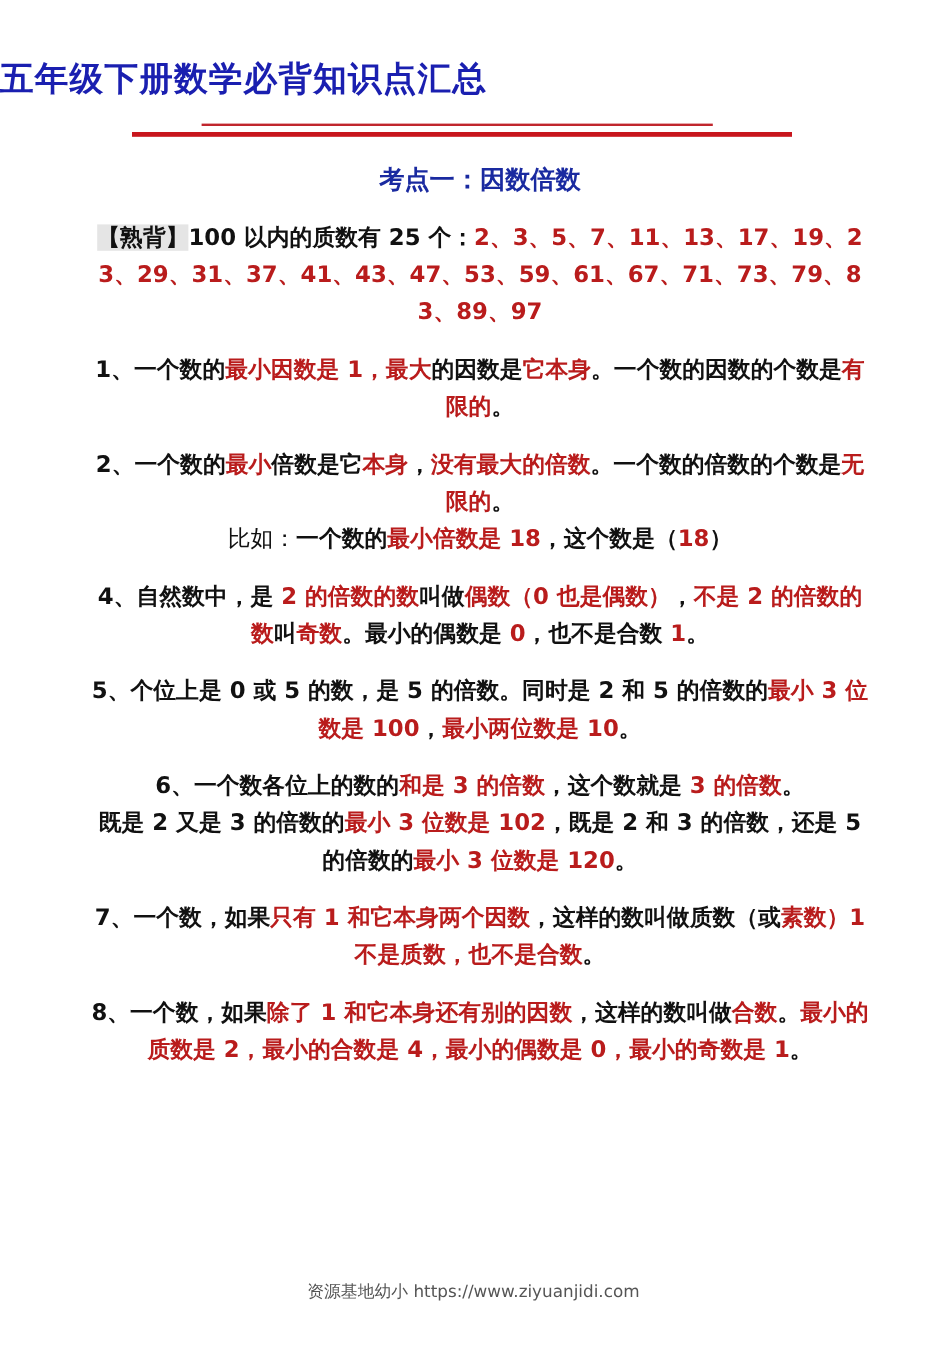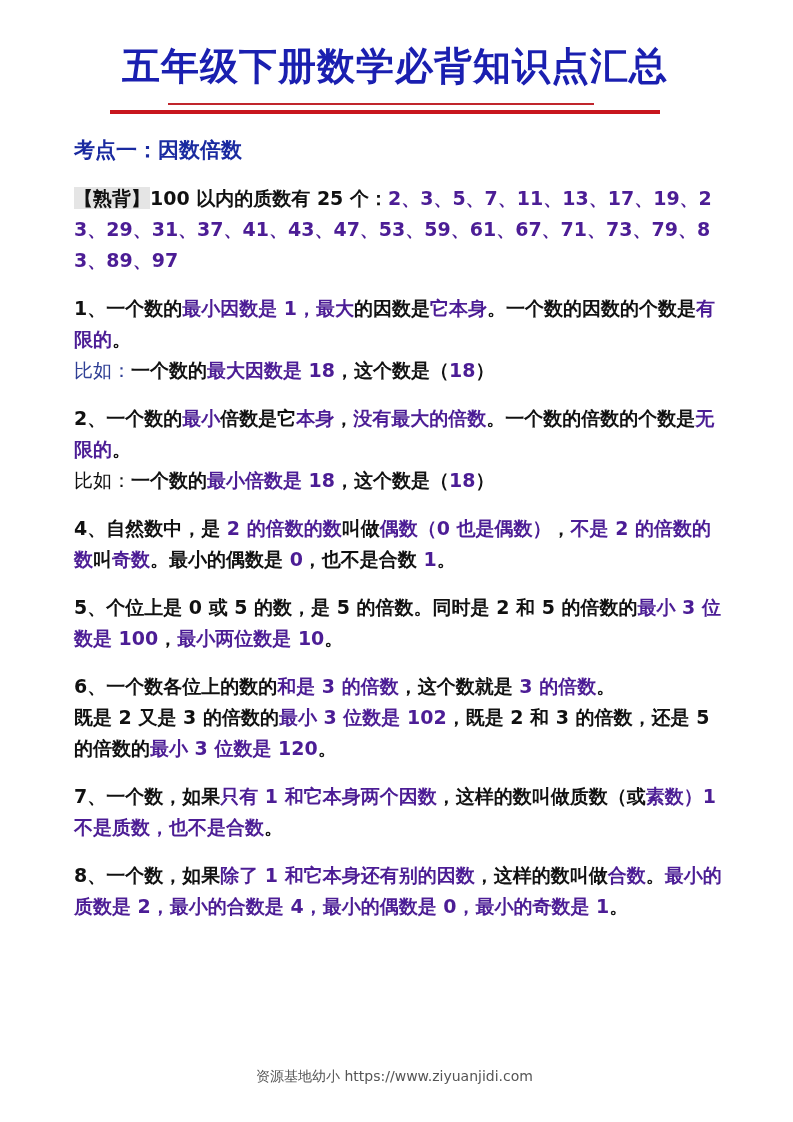--- a/index.html
+++ b/index.html
@@ -13,22 +13,22 @@
       position: relative;
       overflow: hidden;
       font-family: "DejaVu Sans", "Liberation Sans", sans-serif;
       color: #111111;
     }
     .title {
       position: absolute;
       left: 0;
       top: 40px;
       width: 668px;
-      text-align: right;
-      font-size: 38px;
+      text-align: left;
+      font-size: 28px;
       font-weight: bold;
       color: #1a1fb0;
       letter-spacing: 1px;
       line-height: 52px;
     }
     .rule-top {
       position: absolute;
       left: 168px;
       top: 103px;
       width: 426px;
@@ -44,33 +44,34 @@
       background: #c8161d;
     }
     .content {
       position: absolute;
       left: 74px;
       top: 132px;
       width: 652px;
       font-size: 19px;
       line-height: 31px;
       font-weight: bold;
+      text-align: center;
     }
     .section-title {
       color: #1a2aa0;
       font-size: 21px;
       line-height: 32px;
       margin-top: 2px;
       margin-bottom: 17px;
     }
     .para {
       margin-bottom: 17px;
       word-break: break-all;
     }
-    .red { color: #4c1d95; }
+    .red { color: #b91c1c; }
     .blue { color: #2f3f95; font-weight: normal; }
     .tag {
       background: #e5e5e5;
       color: #111;
     }
     .footer {
       position: absolute;
       left: 0;
       top: 1068px;
       width: 789px;
@@ -89,21 +90,20 @@
 
 <div class="content">
   <div class="section-title">考点一：因数倍数</div>
 
   <div class="para">
     <span class="tag">【熟背】</span><span>100 以内的质数有 25 个：</span><span class="red">2、3、5、7、11、13、17、19、</span><span class="red">23、29、31、37、41、43、47、53、59、61、67、71、73、79、</span><span class="red">83、89、97</span>
   </div>
 
   <div class="para">
     <div><span>1、一个数的</span><span class="red">最小因数是 1，最大</span><span>的因数是</span><span class="red">它本身</span><span>。一个数的因数的个数是</span><span class="red">有限的</span><span>。</span></div>
-    <div><span class="blue">比如：</span><span>一个数的</span><span class="red">最大因数是 18</span><span>，这个数是（</span><span class="red">18</span><span>）</span></div>
   </div>
 
   <div class="para">
     <div><span>2、一个数的</span><span class="red">最小</span><span>倍数是它</span><span class="red">本身</span><span>，</span><span class="red">没有最大的倍数</span><span>。一个数的倍数的个数是</span><span class="red">无限的</span><span>。</span></div>
     <div><span style="font-weight:normal">比如：</span><span>一个数的</span><span class="red">最小倍数是 18</span><span>，这个数是（</span><span class="red">18</span><span>）</span></div>
   </div>
 
 
   <div class="para"><span>4、自然数中，是 </span><span class="red">2 的倍数的数</span><span>叫做</span><span class="red">偶数（0 也是偶数）</span><span>，</span><span class="red">不是 2 的倍数的数</span><span>叫</span><span class="red">奇数</span><span>。最小的偶数是 </span><span class="red">0</span><span>，也不是合数 </span><span class="red">1</span><span>。</span></div>
 

